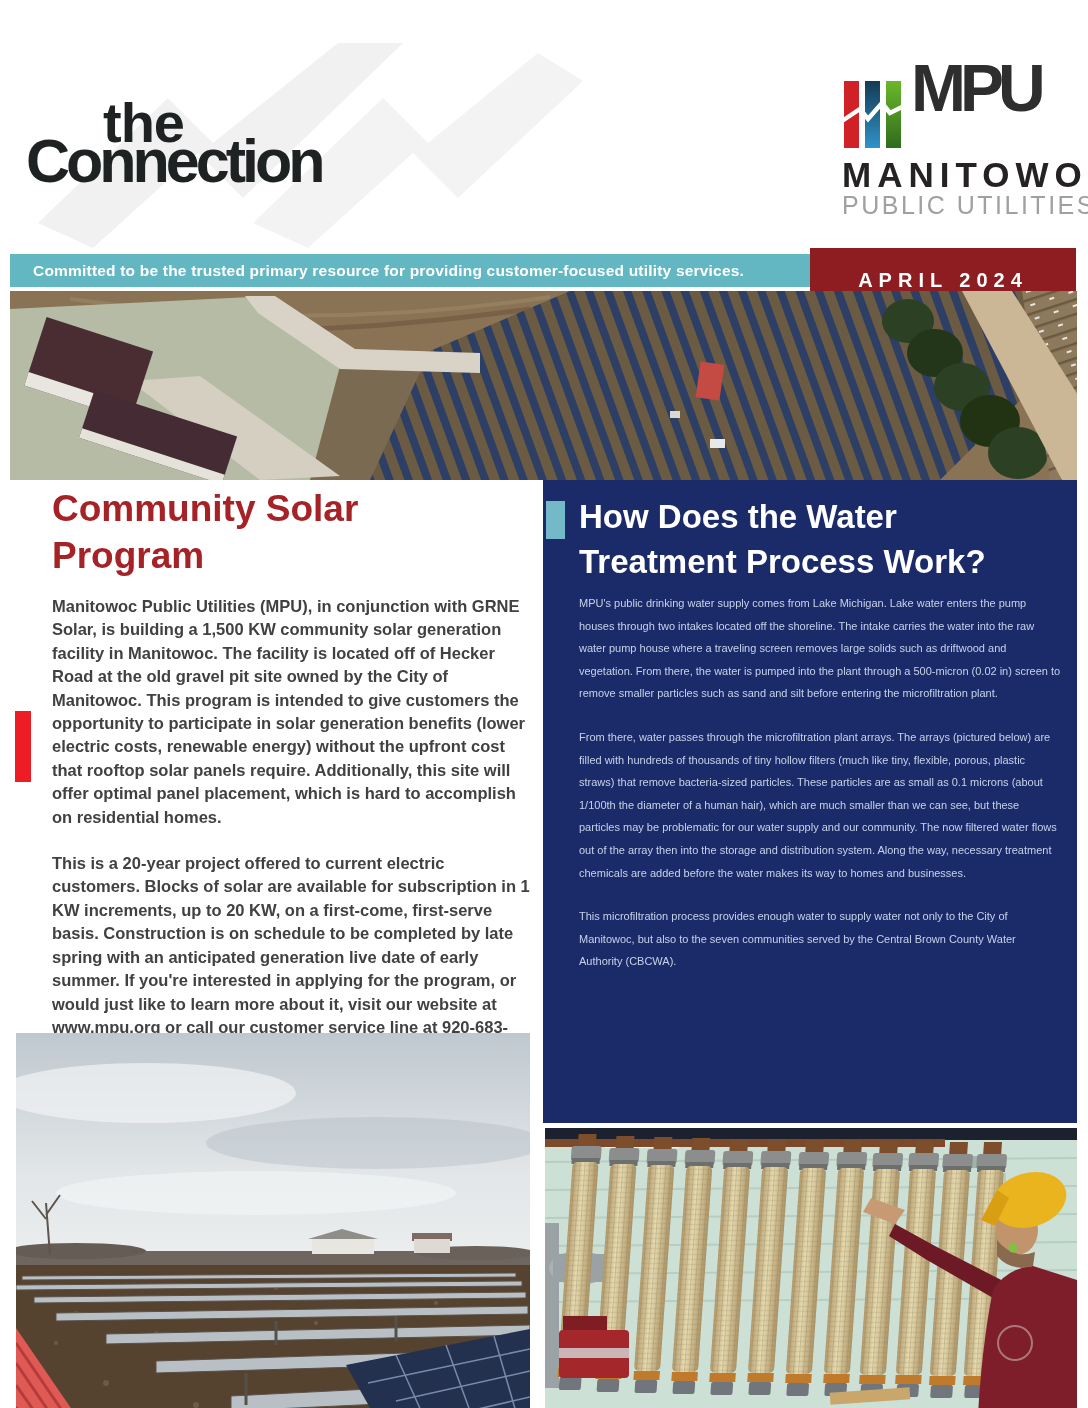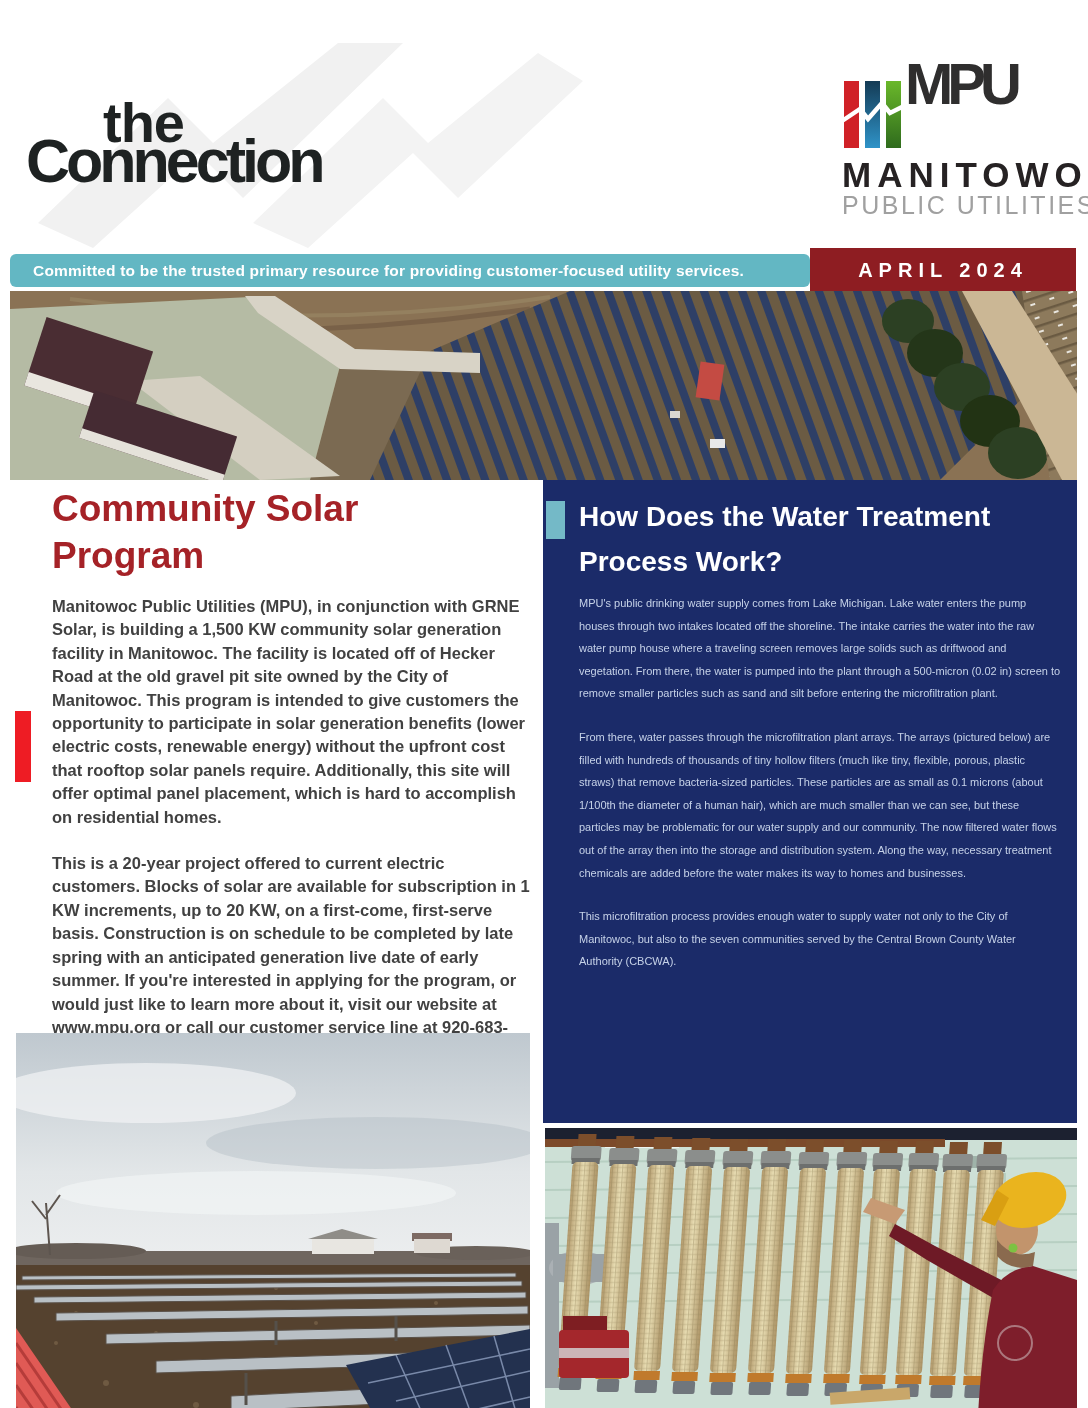--- a/index.html
+++ b/index.html
@@ -10,51 +10,51 @@
   .m-the{position:absolute;left:103px;top:70px;font-size:56px;font-weight:bold;
          color:#1e2222;letter-spacing:-1px;line-height:1;}
   .m-conn{position:absolute;left:26px;top:106px;font-size:61px;font-weight:bold;
           color:#1e2222;letter-spacing:-4px;line-height:1;}
   .mpu-logo{position:absolute;left:838px;top:42px;width:246px;height:162px;}
   .mpu-bar{position:absolute;top:14px;width:15px;height:67px;}
   .mpu-bar.r{left:6px;background:#d02127;}
   .mpu-bar.b{left:27px;background:linear-gradient(180deg,#143b55 0%,#2f93c8 100%);}
   .mpu-bar.g{left:48px;background:linear-gradient(180deg,#6ab82a 0%,#2f6b1d 100%);}
   .mpu-zig{position:absolute;left:2px;top:32px;width:70px;height:30px;}
-  .mpu-word{position:absolute;left:67px;top:-12px;font-size:58px;font-weight:bold;
+  .mpu-word{position:absolute;left:73px;top:-12px;font-size:66px;font-weight:bold;
             letter-spacing:-6px;color:#2f2e2e;line-height:1;}
   .mpu-city{position:absolute;left:4px;top:88px;font-size:35px;font-weight:600;
             letter-spacing:6px;color:#262223;white-space:nowrap;}
   .mpu-dept{position:absolute;left:4px;top:124px;font-size:25px;font-weight:400;
             letter-spacing:2.5px;color:#a0a0a0;white-space:nowrap;}
   
   .tag-strip{position:absolute;left:10px;top:229px;width:800px;height:33px;background:#63b7c3;
-             display:flex;align-items:center;border-radius:6px;}
+             display:flex;align-items:center;}
   .tag-strip span{color:#ffffff;font-size:15.5px;font-weight:bold;letter-spacing:.2px;
                   padding-left:23px;white-space:nowrap;}
   .issue-box{position:absolute;left:810px;top:223px;width:266px;height:44px;background:#8e1d22;
-             display:flex;align-items:center;justify-content:center;}
+             display:flex;align-items:flex-end;justify-content:center;}
   .issue-box span{color:#ffffff;font-size:20px;font-weight:bold;letter-spacing:6px;}
   
   .aerial{position:absolute;left:10px;top:266px;width:1067px;height:189px;}
   .photo-left{position:absolute;left:16px;top:1008px;width:514px;height:400px;}
   .photo-right{position:absolute;left:545px;top:1103px;width:532px;height:305px;}
   
   .left-col{position:absolute;left:52px;top:460px;width:478px;}
   .left-col h1{margin:0 0 16px 0;width:380px;font-size:37px;line-height:47px;
                font-weight:bold;color:#a52227;}
   .left-col p{margin:0 0 23px 0;font-size:16.5px;line-height:23.4px;color:#414141;font-weight:bold;}
   .left-col .caption{margin:2px 0 0 0;font-size:16px;font-style:italic;color:#333333;
                      text-align:center;}
   .red-bar{position:absolute;left:15px;top:686px;width:16px;height:71px;background:#ee1c24;}
   
   .navy-box{position:absolute;left:543px;top:455px;width:534px;height:643px;
             background:#1b2b69;overflow:hidden;}
   .teal-sq{position:absolute;left:3px;top:21px;width:19px;height:38px;background:#74b9c7;}
-  .navy-box h2{position:absolute;left:36px;top:14px;width:452px;margin:0;font-size:28px;
+  .navy-box h2{position:absolute;left:36px;top:14px;width:452px;margin:0;font-size:33px;
                line-height:45px;font-weight:bold;color:#ffffff;}
   .navy-text{position:absolute;left:36px;top:112px;width:482px;}
   .navy-text p{margin:0 0 21px 0;font-size:11px;line-height:22.6px;color:#c6d2e8;}
 </style>
 </head>
 <body>
 
 <div class="page">
 
   <svg class="bolt-wm" viewBox="0 0 600 205" aria-hidden="true">

